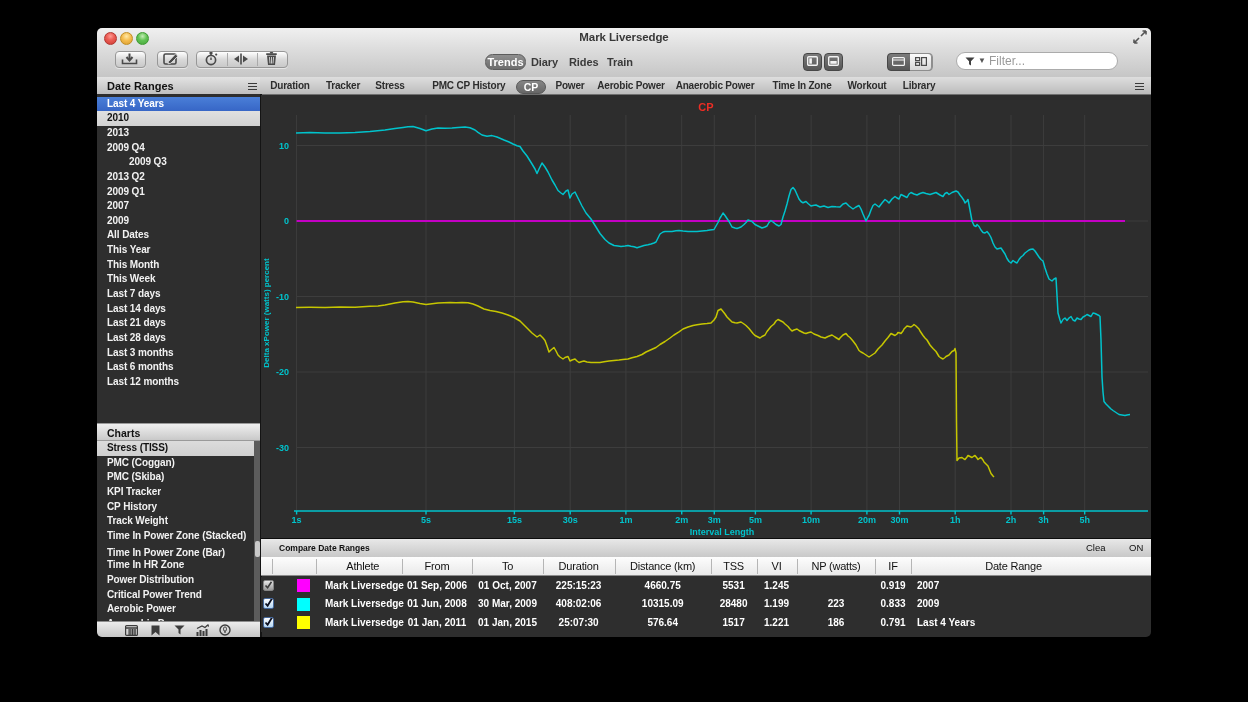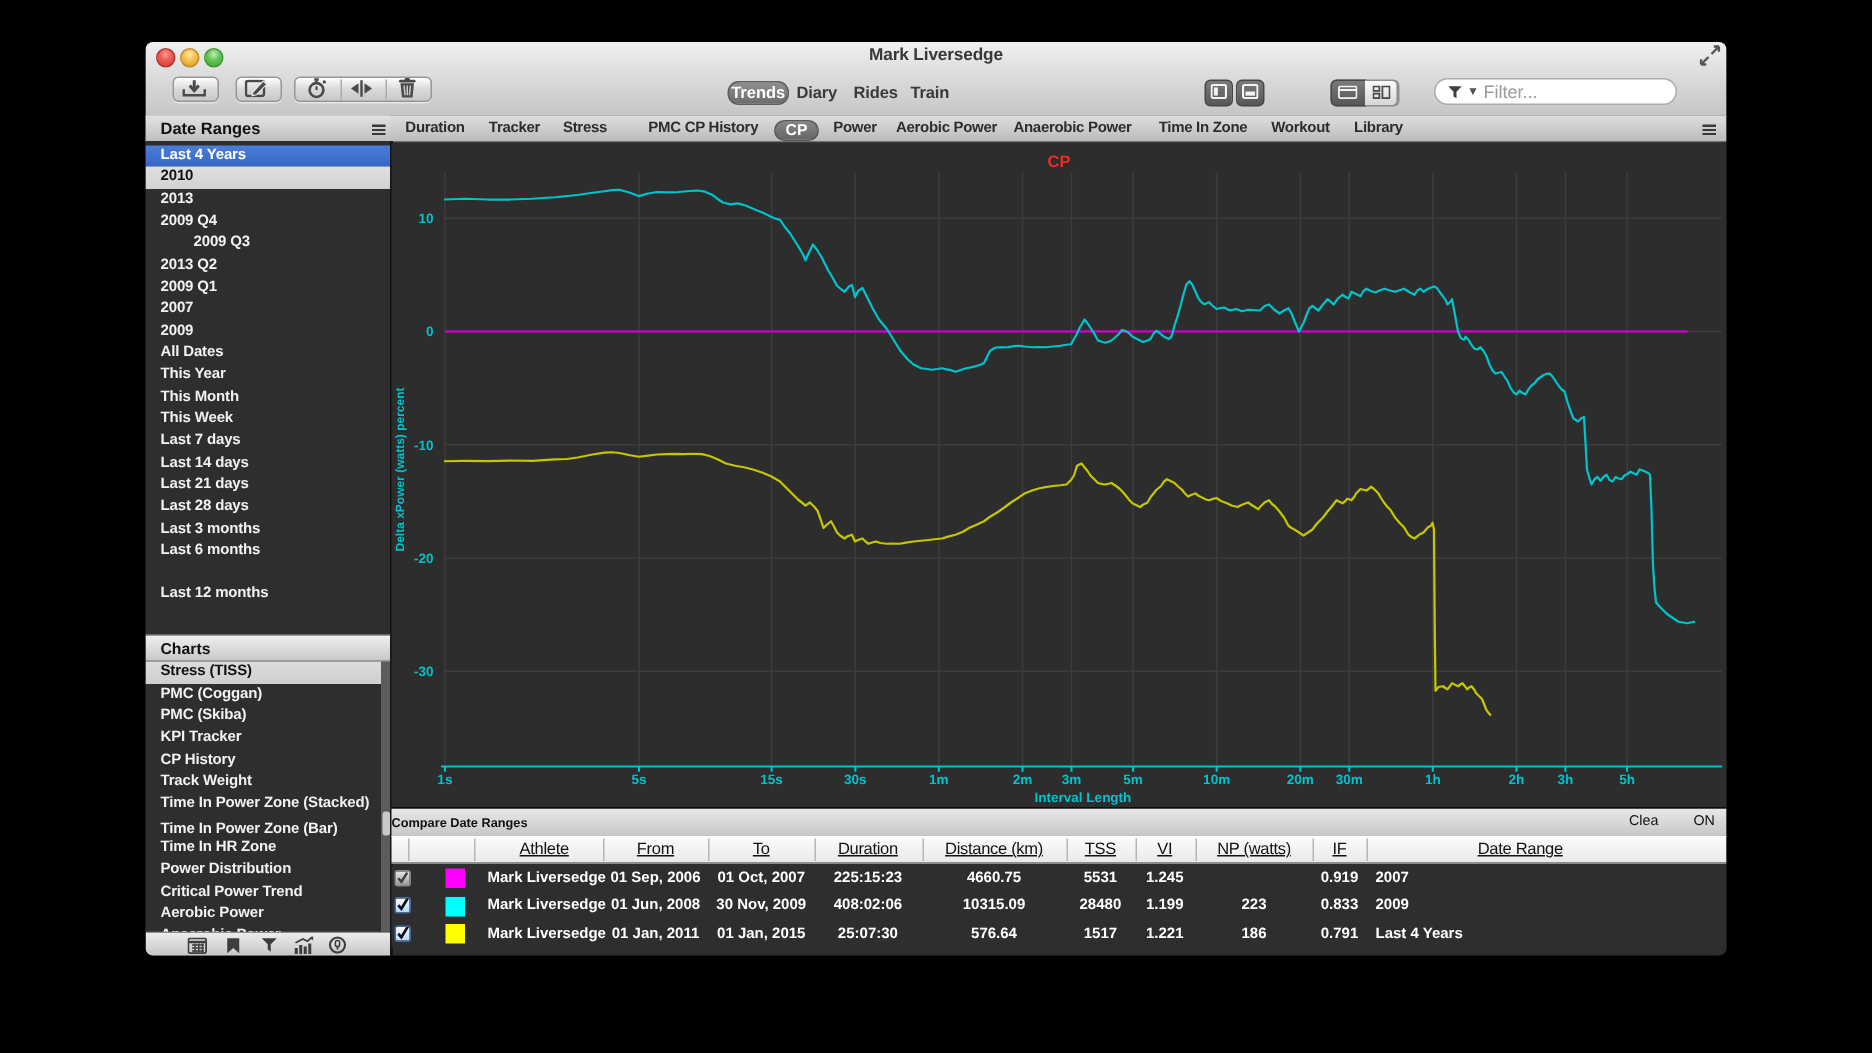--- a/index.html
+++ b/index.html
@@ -52,21 +52,21 @@
     background:linear-gradient(#ececec,#c4c4c4);border-top:1px solid #8d8d8d;border-radius:0 0 0 5px;}
   
   #chart{position:absolute;left:164px;top:67px;width:890px;height:443px;background:#2d2d2d;}
   
   #cmp-hdr{position:absolute;left:164px;top:510px;width:890px;height:18px;
     background:linear-gradient(#e8e8e8,#c8c8c8);border-top:1px solid #0c0c0c;border-bottom:1px solid #9c9c9c;
     font-size:8.5px;font-weight:700;color:#111;line-height:18px;}
   #tbl-hdr{position:absolute;left:164px;top:529px;width:890px;height:19px;
     background:linear-gradient(#fdfdfd,#e9e9e9);border-bottom:1px solid #8b8b8b;box-sizing:border-box;}
   .th{position:absolute;top:0;height:25px;line-height:19px;font-size:11px;letter-spacing:-0.2px;color:#111;
-    transform:translateX(-50%);white-space:nowrap;text-decoration:underline;}
+    transform:translateX(-50%);white-space:nowrap;}
   .tdiv{position:absolute;top:2px;height:15px;width:1px;background:#b5b5b5;}
   .row{position:absolute;left:164px;width:890px;height:18.6px;background:#2e2e2e;}
   .td{position:absolute;top:0;height:18.6px;line-height:18.6px;font-size:10px;font-weight:700;
     color:#fff;transform:translateX(-50%);white-space:nowrap;}
   .tdl{position:absolute;top:0;height:18.6px;line-height:18.6px;font-size:10px;font-weight:700;
     color:#fff;white-space:nowrap;}
   .cb{position:absolute;left:2px;top:3px;width:11px;height:11px;border-radius:2px;box-sizing:border-box;}
   .swatch{position:absolute;left:36px;top:2.5px;width:13px;height:13px;}
 </style>
 </head>
@@ -202,21 +202,21 @@
   <div class="sb-item" style="top:200.4px;">All Dates</div>
   <div class="sb-item" style="top:215.1px;">This Year</div>
   <div class="sb-item" style="top:229.8px;">This Month</div>
   <div class="sb-item" style="top:244.4px;">This Week</div>
   <div class="sb-item" style="top:259.1px;">Last 7 days</div>
   <div class="sb-item" style="top:273.7px;">Last 14 days</div>
   <div class="sb-item" style="top:288.4px;">Last 21 days</div>
   <div class="sb-item" style="top:303.1px;">Last 28 days</div>
   <div class="sb-item" style="top:317.7px;">Last 3 months</div>
   <div class="sb-item" style="top:332.4px;">Last 6 months</div>
-  <div class="sb-item" style="top:361px;">Last 12 months</div>
+  <div class="sb-item" style="top:347.0px;">Last 12 months</div>
   </div>
   <div class="sb-hdr" style="top:394.5px;">Charts</div>
   <div id="ch-items">
   <div class="sb-item" style="top:413.0px;background:linear-gradient(#dcdcdc,#cfcfcf);color:#111;">Stress (TISS)</div>
   <div class="sb-item" style="top:427.7px;">PMC (Coggan)</div>
   <div class="sb-item" style="top:442.3px;">PMC (Skiba)</div>
   <div class="sb-item" style="top:457.0px;">KPI Tracker</div>
   <div class="sb-item" style="top:471.6px;">CP History</div>
   <div class="sb-item" style="top:486.3px;">Track Weight</div>
   <div class="sb-item" style="top:501.0px;">Time In Power Zone (Stacked)</div>
@@ -321,21 +321,21 @@
         <text x="289" y="375.2" fill="#00c3cc" font-size="9" font-weight="bold" text-anchor="end" font-family="Liberation Sans">-20</text>
         <text x="289" y="450.7" fill="#00c3cc" font-size="9" font-weight="bold" text-anchor="end" font-family="Liberation Sans">-30</text>
         <text x="722" y="534.5" fill="#00c3cc" font-size="9" font-weight="bold" text-anchor="middle" font-family="Liberation Sans">Interval Length</text>
         <text x="269" y="313" fill="#00c3cc" font-size="8" font-weight="bold" text-anchor="middle" font-family="Liberation Sans" transform="rotate(-90 269 313)">Delta  xPower (watts)  percent</text>
         <text x="706" y="111" fill="#ee2d24" font-size="11" font-weight="bold" text-anchor="middle" font-family="Liberation Sans">CP</text>
   <polyline points="296,133 310,132.5 325,133 340,133 355,132.5 370,131.5 385,130 395,128.5 403,127.5 408,126.8 413,126.5 420,128.5 426,130.8 432,129 438,128 445,128.3 452,128 458,127.5 465,127 470,127.8 475,130 478,132.3 482,135 487,136.2 492,135.6 497,137 504,140 509,142 513,144 517,145.8 520,146.5 523,151 527,156 532,164 535,169 537,173.5 539,169 542,163 545,167 548,172 552,180 555,185 558,190.5 561,193 563,194.5 566,191 568,190 570,198 572,194 575,192 578,198 582,206 586,213 591,219 596,227 600,233.5 605,239.5 609,243 614,245.5 618,246 621,246.5 625,246 628,245.5 631,246.2 634,246.8 637,247.8 641,246.5 644,245.5 648,244.8 651,244 654,243 656,242 658,238 660,234 663,232 665,231.5 668,231.6 672,231.4 676,230.8 679,230.5 683,231 688,231.5 692,231.4 697,231.5 702,231 707,230.5 710,230 714,229.5 716,226 718,222.5 720,218 721,216.5 723,213 725,215.5 727,218.5 729,221.5 732,227 735,228 737,228.5 739,227.8 741,227 744,224.5 746,222.5 748,220 750,220.6 752,221.5 755,224.5 758,226 760,227 762,228 765,227 767,226 769,222.5 771,220.5 773,222 776,224.5 779,226 781,224.5 783,217 785,211 787,204 789,196 791,189.5 793,187.5 795,190 797,194.5 799,199 801,201.5 803,202.8 806,201.5 808,203.5 811,206 813,205.5 816,205 818,206 820,207 824,206 828,207.5 832,206.5 836,206.8 840,207 843,204 846,203 849,206 853,209 856,207 859,205.5 861,209 863,214 866,221 868,217 869,215.5 871,210 873,205.5 875,204 877,205.5 879,207 882,203 885,199.5 887,201 889,203 892,199 895,196.5 897,198 899,199 901,194.5 904,196 907,197.5 909,194 911,192.5 914,194 917,195 920,193.5 923,192.5 926,193.5 930,194.5 933,193.5 936,192.5 940,195 943,196.5 945,193.5 947,192.5 949,194.5 952,192.5 956,191 958,192 960,195 962,197.5 964,200.5 965,203 967,201 968,199.5 970,210 972,221 974,225.5 976,226.5 977,224.5 979,226.5 981,230 983,232.5 985,233 987,231.5 989,234 991,237.5 993,243 995,247 997,249 999,248.5 1001,248 1003,251 1005,254 1007,258.5 1009,261.5 1011,263 1013,260.5 1015,262 1017,263 1019,259.5 1021,257 1023,255.5 1025,253 1027,251.5 1029,250 1031,249.2 1033,249 1035,251 1037,254 1039,257 1041,259.5 1043,261 1045,268 1047,274 1049,279 1052,281 1054,279 1056,278 1058,313 1060,320 1061,323 1063,319.5 1065,318 1067,320.5 1069,318 1071,316.5 1073,320 1075,321 1077,318 1079,319 1081,319.5 1083,317 1085,316 1087,314.5 1089,315.5 1091,316.5 1093,313 1095,313.5 1097,314.5 1099,315.5 1100,316.5 1101,340 1102,377 1103,392 1104,401.5 1106,404 1108,406 1111,409 1113,410.5 1116,412.5 1119,414.5 1122,415 1125,415.5 1127,415 1130,414.5" fill="none" stroke="#00c3cc" stroke-width="1.5" stroke-linejoin="round"></polyline>
   <polyline points="296,307.5 310,307.3 325,307.4 340,307 355,307.2 370,306.2 378,306 385,305 395,303 403,301.8 408,301.5 413,302 420,303.5 426,304.5 432,303.8 438,303 444,302.8 450,302.6 456,302.7 462,302.5 468,302.8 473,304 478,306 484,309 490,310.5 496,311.5 502,313 508,315 514,317.5 520,321 526,327 532,333 537,337 540,335 543,338 545,340.5 547,346 549,352 551,350 554,347.5 556,351 558,355 560,357 563,359 565,357.5 568,356.5 570,361 572,360 575,359 577,361 579,362.5 582,361.5 584,361 587,362 591,362.5 595,362.4 600,362.5 604,361.8 609,361 614,360.5 619,360 623,359.5 628,359 632,357.8 637,356.5 642,354.5 646,352 651,349.8 656,347.5 660,344.5 665,341.5 670,338 674,335 679,331.8 683,329 688,327 693,325.5 697,324.8 702,324 707,323.5 711,323 714,320 716,317 718,310.5 720,309.5 721,309 723,311.5 725,314 727,317 730,320 732,322 735,322.8 737,323 739,322.5 741,322 744,324 746,325.5 749,328.5 751,331 753,333.5 755,335.5 758,337 760,338 762,336.5 765,335 767,331.5 769,329 771,326.5 774,324 776,321 778,319.5 780,320.5 783,322 785,324 788,326.5 790,329 792,331 794,330 797,329 799,330.5 802,332 804,333 806,333.5 808,332.8 811,332 814,334 818,335.5 821,337 825,338 828,336.5 832,335 835,337 839,339.5 840,338 843,335 846,333.5 848,336 850,337.5 853,341 856,345 859,350.5 861,352 863,353 866,355 869,357 872,355 875,353 878,349 882,345 885,341 888,337.5 891,333.5 893,334.5 895,335.5 897,334 898,332.5 900,333 901,333.5 903,331 904,329 906,327 907,326 909,326.5 911,327 913,325.5 914,324.5 916,326 917,327 919,329 920,331 923,335.5 925,338 927,340 930,345 933,348.5 936,351.5 939,356.5 941,358 943,359 945,357.5 946,356.5 949,355 952,351.5 954,350.5 955,348.5 956,353 956.5,420 957,460.5 959,458 962,457.5 964,459 965,459.5 967,457 968,455.5 970,456.5 972,457.5 974,456 975,455.5 977,458 978,459.5 980,458 981,457.5 983,460 984,462 986,464 988,466 990,471 991,473.5 993,476 994,477" fill="none" stroke="#c6c600" stroke-width="1.5" stroke-linejoin="round"></polyline>
 </svg>
     </div>
 
-  <div id="cmp-hdr"><span style="margin-left:0;">Compare Date Ranges</span>
+  <div id="cmp-hdr"><span style="margin-left:18px;">Compare Date Ranges</span>
     <span style="position:absolute;left:825px;font-weight:400;font-size:9.5px;">Clea</span>
     <span style="position:absolute;left:868px;font-weight:400;font-size:9.5px;">ON</span></div>
   <div id="tbl-hdr">
   <div class="tdiv" style="left:11.0px;"></div>
   <div class="tdiv" style="left:55.0px;"></div>
   <div class="tdiv" style="left:141.0px;"></div>
   <div class="tdiv" style="left:211.3px;"></div>
   <div class="tdiv" style="left:281.5px;"></div>
   <div class="tdiv" style="left:353.6px;"></div>
   <div class="tdiv" style="left:449.7px;"></div>
@@ -375,21 +375,21 @@
       </div>
   <div class="row" style="top:567.1px;">
         <div class="cb" style="background:linear-gradient(#ffffff,#b5d7f5);border:1px solid #46699c;">
           <svg width="9" height="9" viewBox="0 0 9 9" style="display:block;margin:0 auto;">
             <path d="M1.5 4.5 L3.6 6.8 L8 -0.5" stroke="#0c1020" stroke-width="1.8" fill="none"></path>
           </svg>
         </div>
         <div class="swatch" style="background:#00ffff;"></div>
         <div class="tdl" style="left:64px;">Mark Liversedge</div>
         <div class="td" style="left:176.0px;">01 Jun, 2008</div>
-        <div class="td" style="left:246.5px;">30 Nov, 2009</div>
+        <div class="td" style="left:246.5px;">30 Mar, 2009</div>
         <div class="td" style="left:317.6px;">408:02:06</div>
         <div class="td" style="left:401.7px;">10315.09</div>
         <div class="td" style="left:472.6px;">28480</div>
         <div class="td" style="left:515.5px;">1.199</div>
         <div class="td" style="left:575.0px;">223</div>
         <div class="td" style="left:632.0px;">0.833</div>
         <div class="tdl" style="left:656px;">2009</div>
       </div>
   <div class="row" style="top:585.7px;">
         <div class="cb" style="background:linear-gradient(#ffffff,#b5d7f5);border:1px solid #46699c;">

